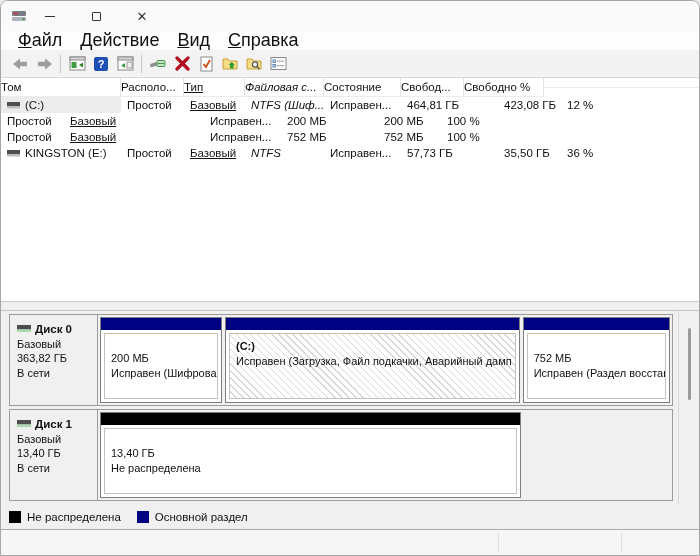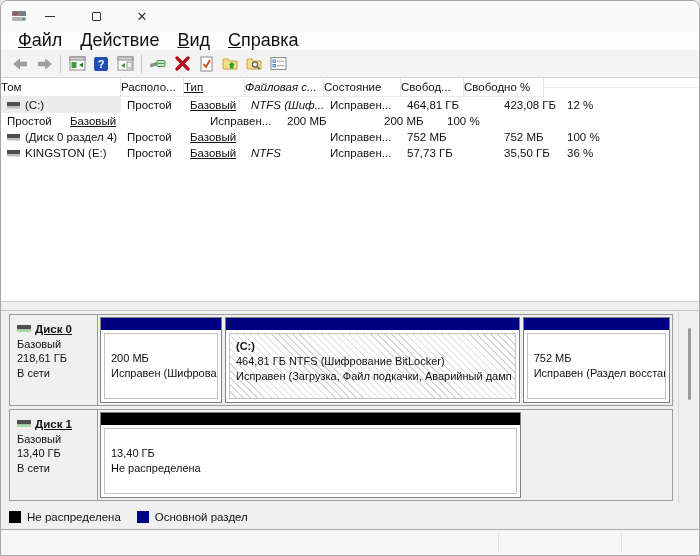--- a/index.html
+++ b/index.html
@@ -51,21 +51,21 @@
   
   .graph { height:194px; background:#f0f0f0; display:flex; flex:0 0 auto; }
   .graph-main { flex:1; padding:3px 0 0 8px; overflow:hidden; }
   .gscroll { width:21px; border-left:1px solid #dadada; position:relative; flex:0 0 auto; }
   .gthumb { position:absolute; top:17px; left:9px; width:3px; height:72px; background:#9a9a9a; border-radius:2px; }
 
   .diskrow { width:664px; height:92px; border:1px solid #9b9b9b; display:flex; background:#f0f0f0; }
   .diskrow + .diskrow { margin-top:3px; }
   .disklabel { width:88px; flex:0 0 auto; border-right:1px solid #9b9b9b; padding:7px 2px 2px 7px;
                font-size:11px; line-height:14.5px; color:#111; }
-  .diskname { font-weight:bold; font-size:11.5px; display:flex; align-items:center; gap:4px;text-decoration:underline; }
+  .diskname { font-weight:bold; font-size:11.5px; display:flex; align-items:center; gap:4px; }
   .partarea { flex:1; padding:2px; display:flex; gap:3px; overflow:hidden; }
   .part { border:1px solid #7f7f7f; background:#ffffff; display:flex; flex-direction:column; overflow:hidden; }
   .pbar { height:12px; flex:0 0 auto; }
   .pbody { flex:1; margin:3px; border:1px solid #c3c3c3; padding:2px 2px 2px 6px; font-size:11px;
            line-height:15px; color:#111; display:flex; flex-direction:column; justify-content:center;
            white-space:nowrap; overflow:hidden; }
   .pbody.top { justify-content:flex-start; padding-top:5px; }
   .pbody.hatched { background:
       repeating-linear-gradient(45deg, rgba(255,255,255,0) 0 4px, #d7d7d7 4px 5px), #ffffff; }
   .ptitle { font-weight:bold; }
@@ -222,27 +222,20 @@
       <div class="vcell c2">Базовый</div>
       <div class="vcell c3"></div>
       <div class="vcell c4">Исправен...</div>
       <div class="vcell c5">200 МБ</div>
       <div class="vcell c6">200 МБ</div>
       <div class="vcell c7">100 %</div>
       <div class="c8"></div>
     </div>
 
     <div class="vrow">
-      <div class="vcell c0 vol-first">
-        <svg width="13" height="9" viewBox="0 0 13 9">
-          <rect x="0" y="1" width="13" height="4" fill="#4e4e4e"></rect>
-            <rect x="0" y="5" width="13" height="2.5" fill="#bdbdbd"></rect>
-        </svg>
-        <span>(Диск 0 раздел 4)</span>
-      </div>
       <div class="vcell c1">Простой</div>
       <div class="vcell c2">Базовый</div>
       <div class="vcell c3"></div>
       <div class="vcell c4">Исправен...</div>
       <div class="vcell c5">752 МБ</div>
       <div class="vcell c6">752 МБ</div>
       <div class="vcell c7">100 %</div>
       <div class="c8"></div>
     </div>
 
@@ -273,36 +266,35 @@
       <div class="diskrow">
         <div class="disklabel">
           <div class="diskname">
             <svg width="14" height="8" viewBox="0 0 14 8">
               <rect x="0" y="0" width="14" height="4.5" fill="#4e4e4e"></rect>
                 <rect x="0" y="4.5" width="14" height="2.5" fill="#aadcaa"></rect>
             </svg>
             <span>Диск 0</span>
           </div>
           <div>Базовый</div>
-          <div>218,61 ГБ</div>
+          <div>363,82 ГБ</div>
           <div>В сети</div>
         </div>
         <div class="partarea">
           <div class="part" style="width:21.4%;">
             <div class="pbar" style="background: rgb(0, 0, 130);"></div>
             <div class="pbody">
               <div>200 МБ</div>
               <div>Исправен (Шифрова</div>
             </div>
           </div>
           <div class="part" style="width:51.7%;">
             <div class="pbar" style="background: rgb(0, 0, 130);"></div>
             <div class="pbody hatched top">
               <div class="ptitle">(C:)</div>
-              <div>464,81 ГБ NTFS (Шифрование BitLocker)</div>
               <div>Исправен (Загрузка, Файл подкачки, Аварийный дамп п</div>
             </div>
           </div>
           <div class="part" style="flex:1;">
             <div class="pbar" style="background: rgb(0, 0, 130);"></div>
             <div class="pbody">
               <div>752 МБ</div>
               <div>Исправен (Раздел восстано</div>
             </div>
           </div>

